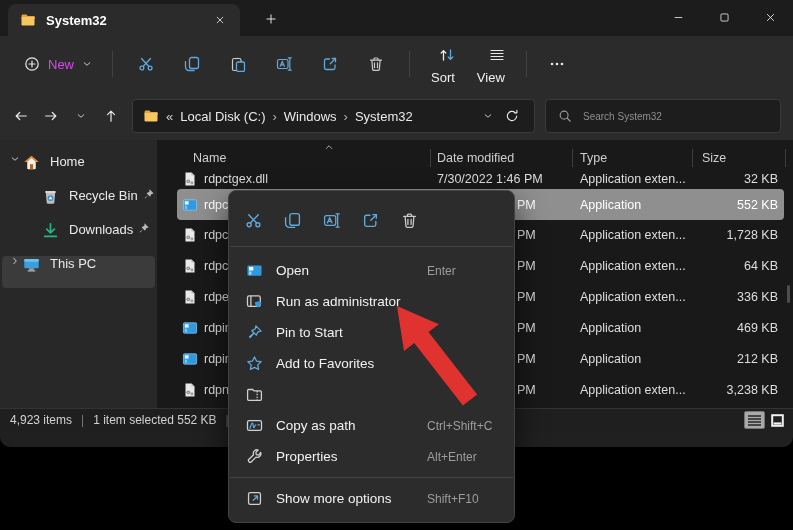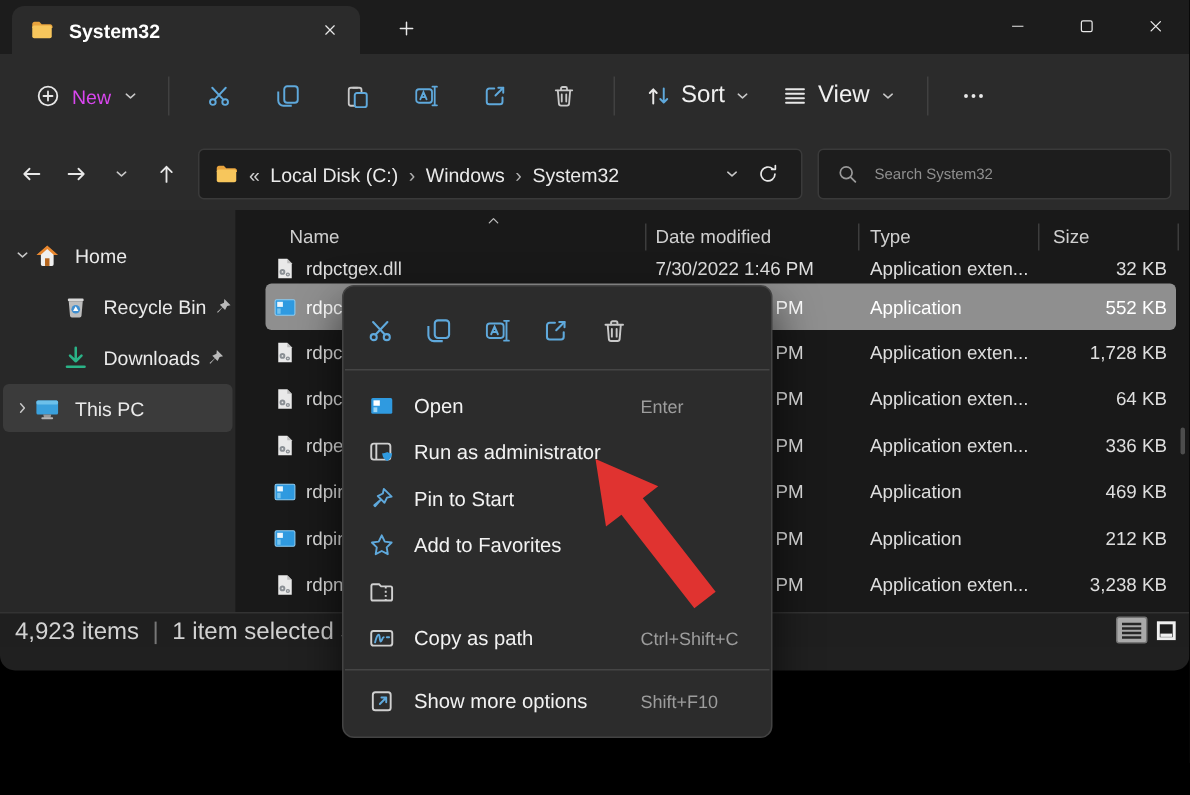--- a/index.html
+++ b/index.html
@@ -23,21 +23,21 @@
   .wincontrols{position:absolute;right:0;top:0;height:35px;display:flex;}
   .winbtn{width:46px;height:35px;display:flex;align-items:center;justify-content:center;}
 
   
   .cmdbar{position:absolute;left:0;top:36px;right:0;height:56px;background:#2b2b2b;
           display:flex;align-items:center;padding-left:14px;}
   .cmd-new{display:flex;align-items:center;gap:8px;height:34px;padding:0 10px;border-radius:4px;font-size:13px;color:#d946ef;}
   .vdiv{width:1px;height:26px;background:#414141;margin:0 10px;flex:none;}
   .cmd-icons{display:flex;align-items:center;}
   .cmd-ico{width:46px;height:34px;display:flex;align-items:center;justify-content:center;border-radius:4px;}
-  .cmd-drop{display:flex;align-items:center;gap:7px;height:34px;padding:0 11px;border-radius:4px;font-size:16px;color:#f0f0f0;}
+  .cmd-drop{display:flex;align-items:flex-end;gap:7px;height:34px;padding:0 11px;border-radius:4px;font-size:13px;color:#f0f0f0;flex-direction:column;}
   .cmd-more{width:40px;height:34px;display:flex;align-items:center;justify-content:center;border-radius:4px;}
 
   
   .addrrow{position:absolute;left:0;top:92px;right:0;height:48px;background:#2b2b2b;
            display:flex;align-items:center;padding-left:6px;}
   .navbtns{display:flex;align-items:center;}
   .nav-btn{width:30px;height:30px;display:flex;align-items:center;justify-content:center;border-radius:4px;}
   .crumbbox{margin-left:6px;width:403px;height:34px;background:#1d1d1d;border:1px solid #3a3a3a;
             border-radius:4px;display:flex;align-items:center;padding:0 10px;gap:7px;font-size:13px;}
   .crumb{color:#eaeaea;white-space:nowrap;}
@@ -46,21 +46,21 @@
   .spacer{flex:1;}
   .refresh{width:24px;height:24px;display:flex;align-items:center;justify-content:center;}
   .searchbox{margin-left:10px;width:236px;height:34px;background:#1d1d1d;border:1px solid #3a3a3a;
              border-radius:4px;display:flex;align-items:center;gap:9px;padding:0 12px;}
   .searchinput{flex:1;background:transparent;border:none;outline:none;color:#d8d8d8;font-size:10px;
                font-family:"Liberation Sans","DejaVu Sans",sans-serif;min-width:0;}
   .searchinput::placeholder{color:#8f8f8f;}
 
   
   .sidebar{position:absolute;left:0;top:140px;width:157px;bottom:23px;background:#282828;padding-top:14px;}
-  .side-item{position:relative;display:flex;align-items:center;height:32px;margin:0 2px 2px 2px;
+  .side-item{position:relative;display:flex;height:32px;margin:0 2px 2px 2px;
              border-radius:4px;padding-left:8px;padding-right:6px;font-size:13px;color:#eaeaea;}
   .side-item.sel{background:#3b3b3b;}
   .schev{width:22px;flex:none;display:flex;align-items:center;justify-content:center;}
   .schev.indent{width:29px;}
   .side-ico{width:17px;height:17px;flex:none;margin-left:3px;}
   .side-label{margin-left:10px;white-space:nowrap;flex:1;}
   .pin{width:13px;height:13px;flex:none;margin-left:4px;}
 
   
   .pane{position:absolute;left:157px;top:140px;right:0;bottom:23px;background:#191919;}
@@ -79,21 +79,21 @@
   .fname{left:47px;} .fdate{left:280px;} .ftype{left:423px;text-align:center;}
   .fsize{left:480px;width:141px;justify-content:flex-end;}
   .fdate.frag{padding-left:80px;}
   .cell{z-index:1;}
 
   .hscroll{position:absolute;left:73px;bottom:7px;width:535px;height:3px;background:#4d4d4d;border-radius:2px;}
   .vscroll{position:absolute;right:3px;top:145px;width:3px;height:18px;background:#4d4d4d;border-radius:2px;}
 
   
   .statusbar{position:absolute;left:0;right:0;top:408px;height:23px;background:#1f1f1f;
-             border-top:1px solid #333;display:flex;align-items:flex-end;padding-left:10px;font-size:16px;color:#d2d2d2;}
+             border-top:1px solid #333;display:flex;align-items:center;padding-left:10px;font-size:12px;color:#d2d2d2;}
   .st{white-space:nowrap;}
   .st-sep{color:#777;margin:0 9px;}
   .vtoggles{position:absolute;right:5px;top:2px;display:flex;gap:2px;}
   .vt{width:21px;height:18px;display:flex;align-items:center;justify-content:center;border-radius:2px;}
   .vt-active{background:#a9a9a9;border:1px solid #747474;}
 
   
   .ctxmenu{position:absolute;left:228px;top:190px;width:287px;background:#2c2c2c;
            border:1px solid #434343;border-radius:8px;box-shadow:0 14px 30px rgba(0,0,0,.65);
            z-index:50;padding:6px 0 6px 0;}
@@ -709,20 +709,29 @@
           <span class="ico mi-ico">
             <svg viewBox="0 0 16 16" fill="none">
               <rect x="1.4" y="3.4" width="13.2" height="9.2" rx="1.5" stroke="#d0d0d0" stroke-width="1.2"></rect>
               <path d="M3.8 10.6c.8-3.2 1.6-4.8 2.3-4.8.9 0 .4 4.2 1.3 4.2.7 0 .9-2.6 1.8-2.6" stroke="#5fa9dc" stroke-width="1.2" stroke-linecap="round"></path>
               <path d="M11.2 7.4h1.4" stroke="#5fa9dc" stroke-width="1.2" stroke-linecap="round"></path>
             </svg>
           </span>
           <span class="mi-label">Copy as path</span>
           <span class="mi-short">Ctrl+Shift+C</span>
         </div>
+        <div class="menu-item">
+          <span class="ico mi-ico">
+            <svg viewBox="0 0 16 16" fill="none" stroke="#d0d0d0" stroke-width="1.2" stroke-linecap="round" stroke-linejoin="round">
+              <path d="M13.8 4.2a3.4 3.4 0 0 1-4.4 4.4l-4.3 4.3a1.6 1.6 0 0 1-2.3-2.3l4.3-4.3a3.4 3.4 0 0 1 4.4-4.4L9.3 4.1l.4 2.2 2.2.4z"></path>
+            </svg>
+          </span>
+          <span class="mi-label">Properties</span>
+          <span class="mi-short">Alt+Enter</span>
+        </div>
         <div class="mis-sep"></div>
         <div class="menu-item">
           <span class="ico mi-ico">
             <svg viewBox="0 0 16 16" fill="none">
               <rect x="2.4" y="2.4" width="11.2" height="11.2" rx="1.6" stroke="#d0d0d0" stroke-width="1.2"></rect>
               <path d="M6.8 9.7l3.6-3.6M7.8 5.6h3v3" stroke="#5fa9dc" stroke-width="1.2" stroke-linecap="round" stroke-linejoin="round"></path>
             </svg>
           </span>
           <span class="mi-label">Show more options</span>
           <span class="mi-short">Shift+F10</span>

